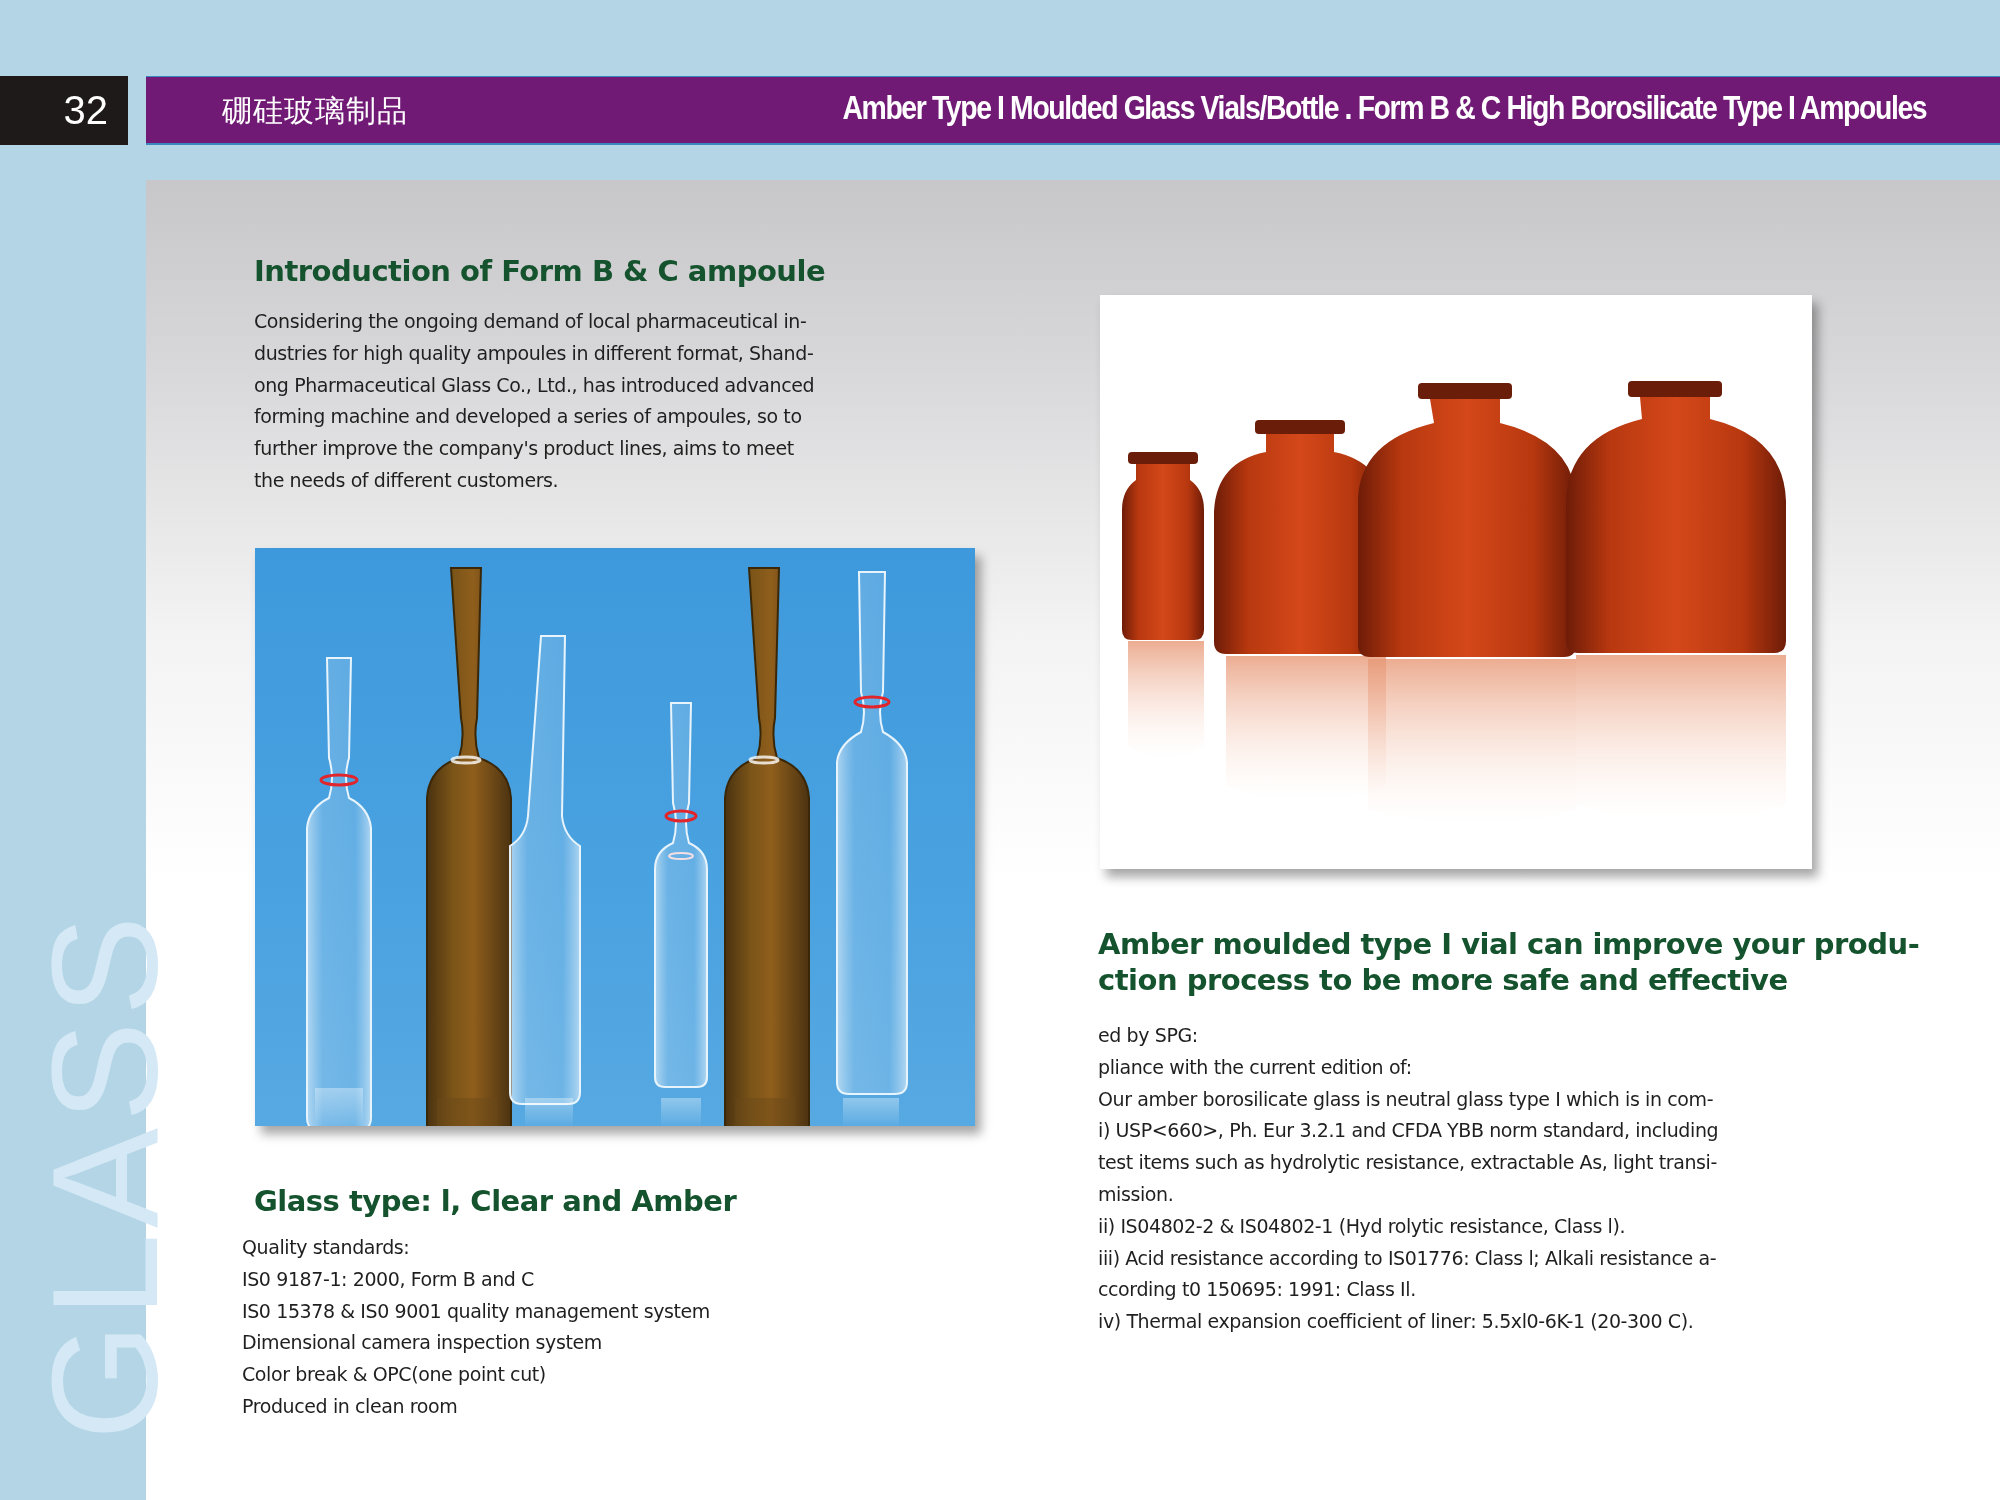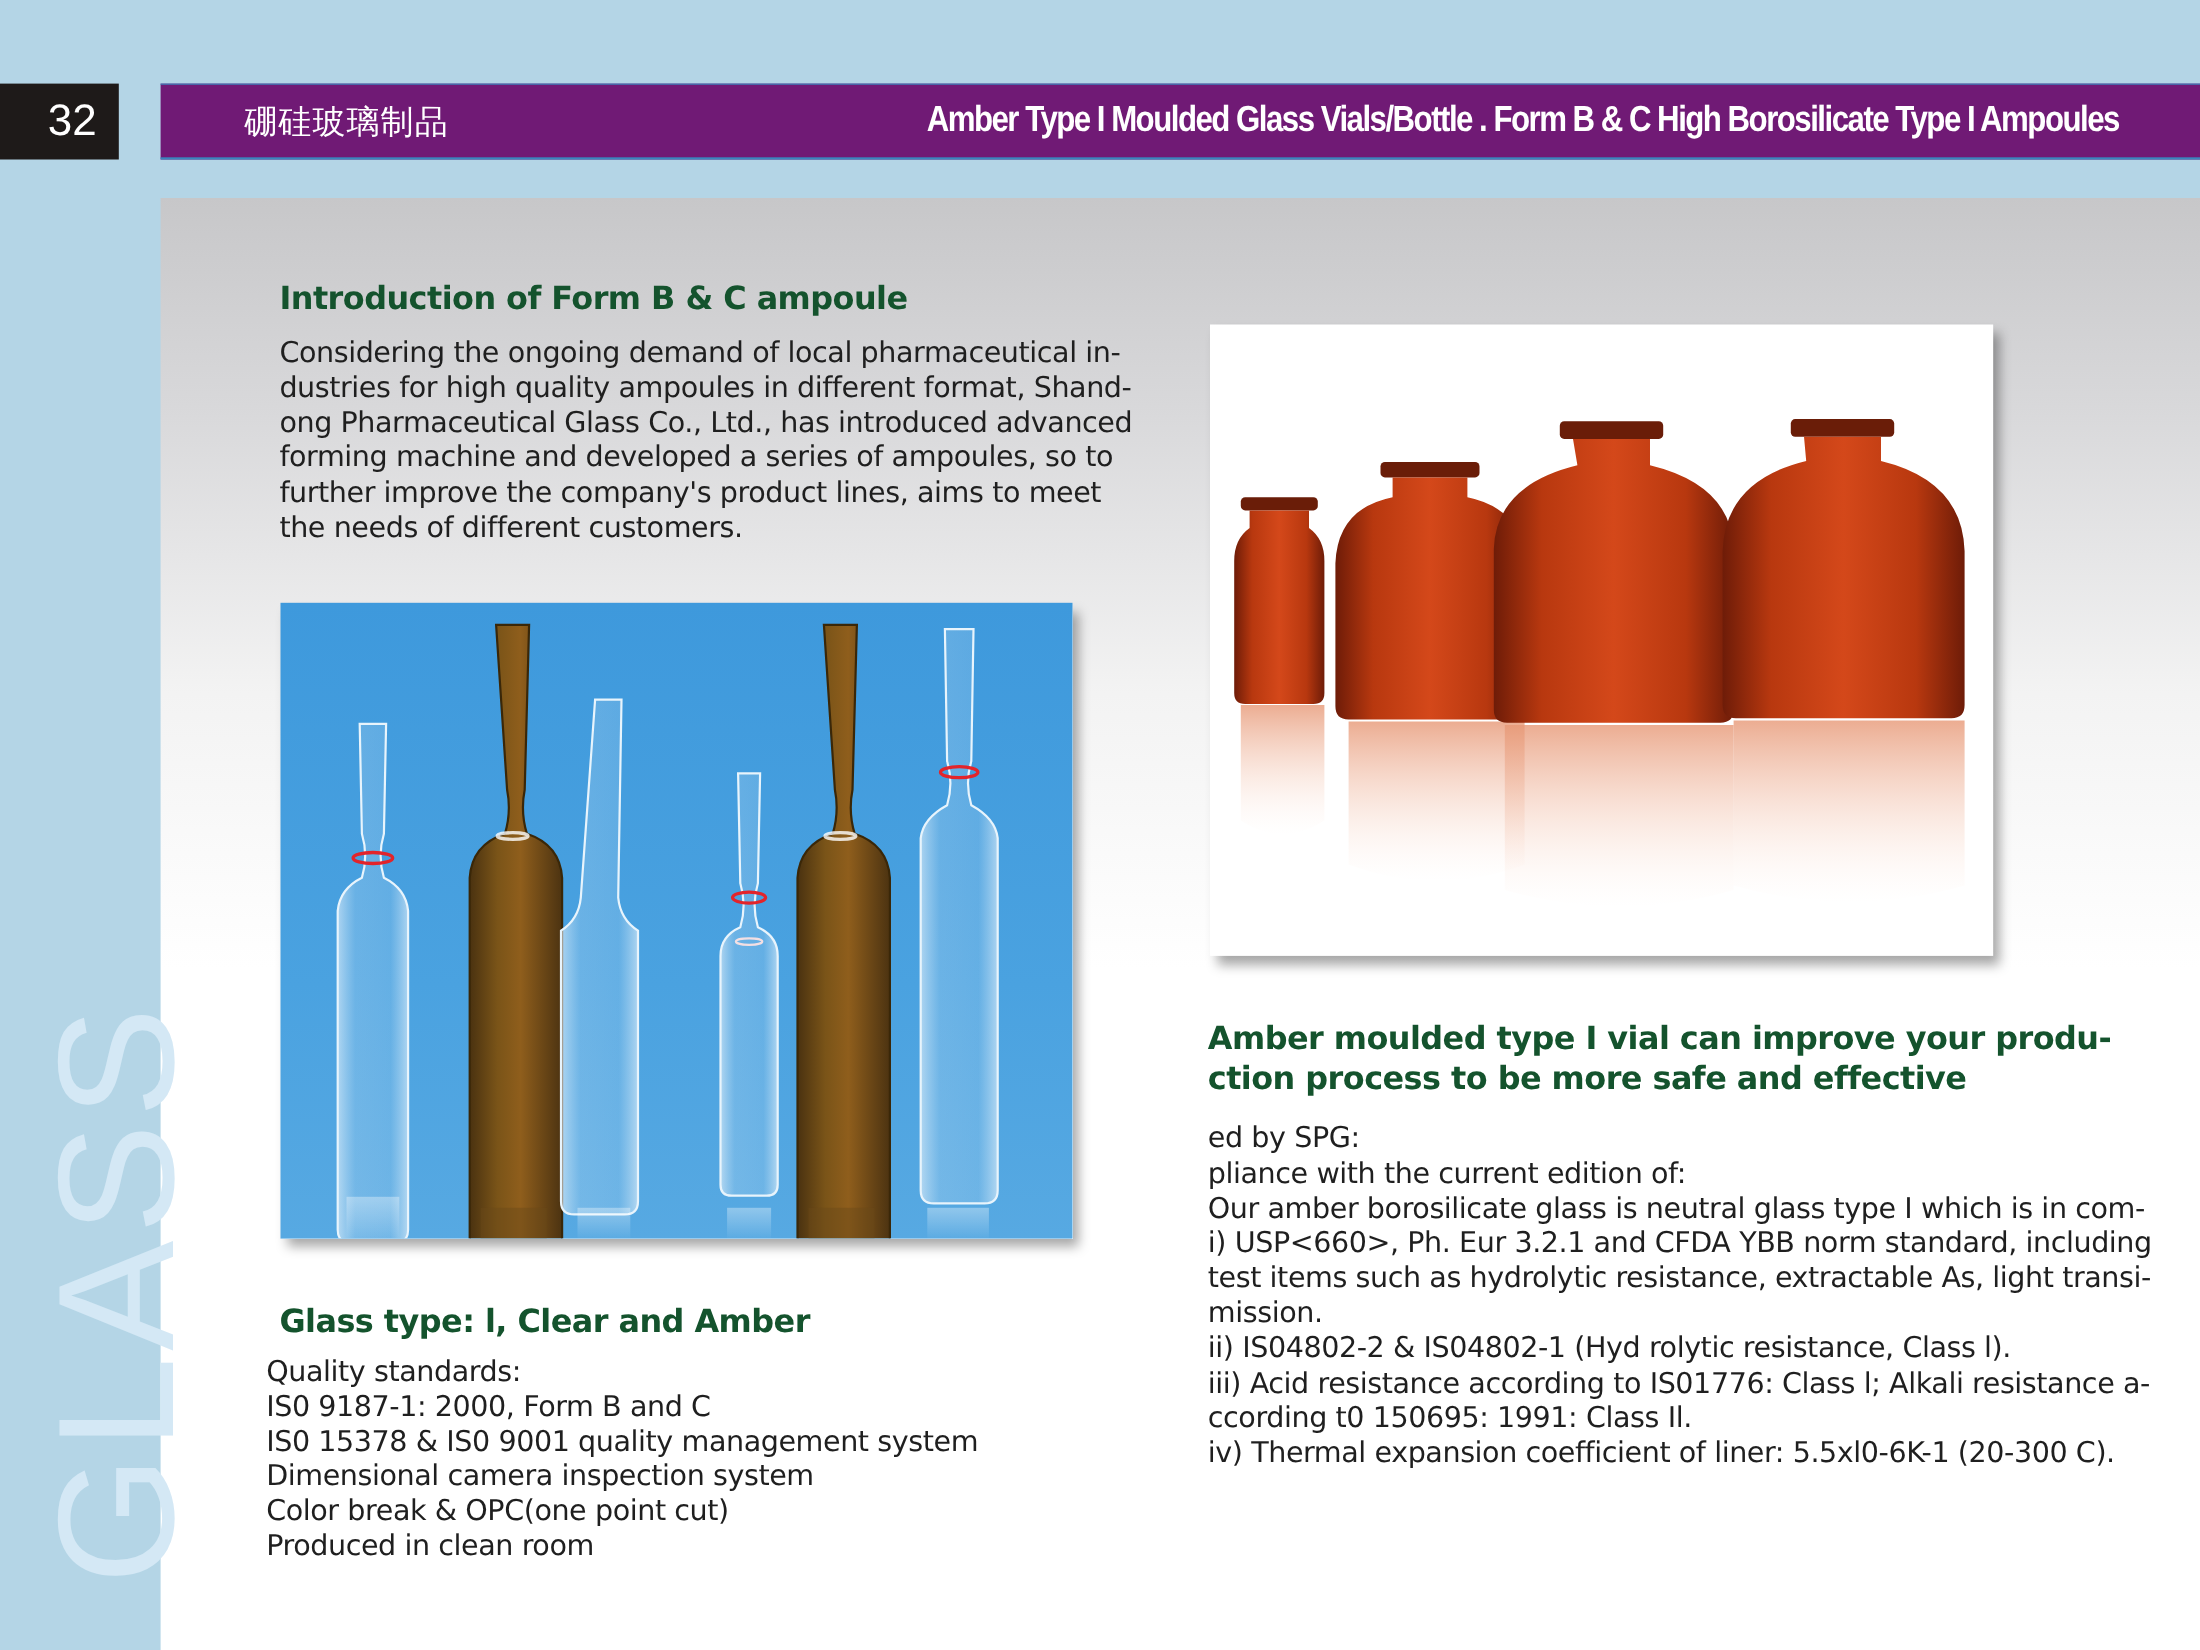--- a/index.html
+++ b/index.html
@@ -4,21 +4,21 @@
   <style>
     * { box-sizing: border-box; margin: 0; padding: 0; }
     html, body { width: 2000px; height: 1500px; overflow: hidden; }
     body {
       position: relative;
       background: #b4d5e6;
       font-family: "DejaVu Sans", "Liberation Sans", sans-serif;
       color: #1f1f1f;
     }
     .page-num-box {
-      position: absolute; left: 0; top: 76px; width: 108px; height: 69px;
+      position: absolute; left: 0; top: 76px; width: 128px; height: 69px;
       background: #1e1a19; color: #fff;
       font-family: "Liberation Sans", sans-serif; font-size: 40px;
       display: flex; align-items: center; justify-content: flex-end; padding-right: 20px;
     }
     .header-band {
       position: absolute; left: 146px; top: 76px; width: 1854px; height: 69px;
       background: #701a75;
       border-top: 1px solid #3a86bd; border-bottom: 2px solid #3a86bd;
     }
     .header-cn {
@@ -39,21 +39,21 @@
       position: absolute; left: 30px; top: 1440px;
       transform: rotate(-90deg); transform-origin: left top;
       font-family: "Liberation Sans", sans-serif; font-size: 150px;
       color: #d4e8f5; letter-spacing: 6px; white-space: nowrap; line-height: 1;
     }
     .h2 {
       position: absolute; font-family: "DejaVu Sans", sans-serif; font-weight: bold;
       font-size: 29px; color: #14532d; letter-spacing: -0.5px;
     }
     .body-text {
-      position: absolute; font-family: "DejaVu Sans", sans-serif; font-size: 26px;
+      position: absolute; font-family: "DejaVu Sans", sans-serif; font-size: 19px;
       line-height: 31.8px; color: #1f1f1f; letter-spacing: -0.4px;
     }
     .body-text .line { display: block; white-space: nowrap; }
     .photo {
       position: absolute; overflow: hidden;
       box-shadow: 6px 8px 10px rgba(0,0,0,0.35);
     }
     .photo-ampoules {
       left: 255px; top: 548px; width: 720px; height: 578px;
       background: linear-gradient(to bottom, #3e99dc 0%, #4aa2e0 60%, #57a9e2 100%);

